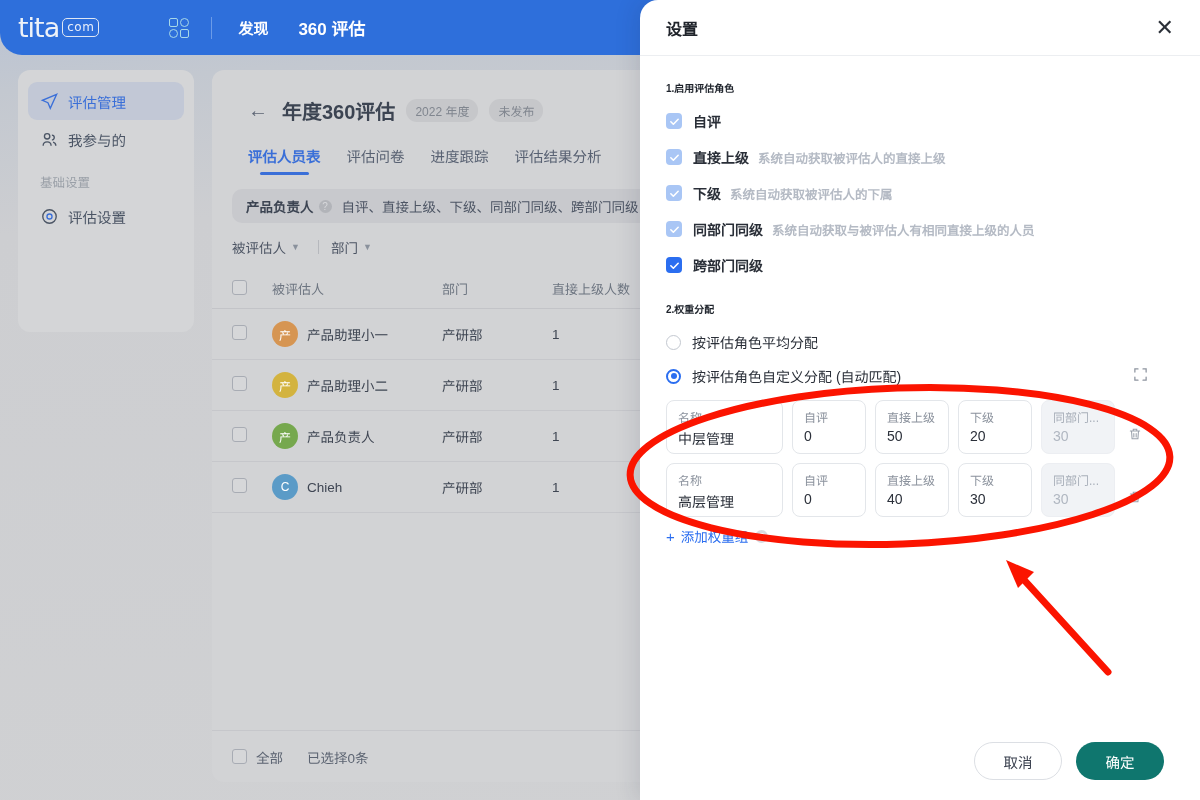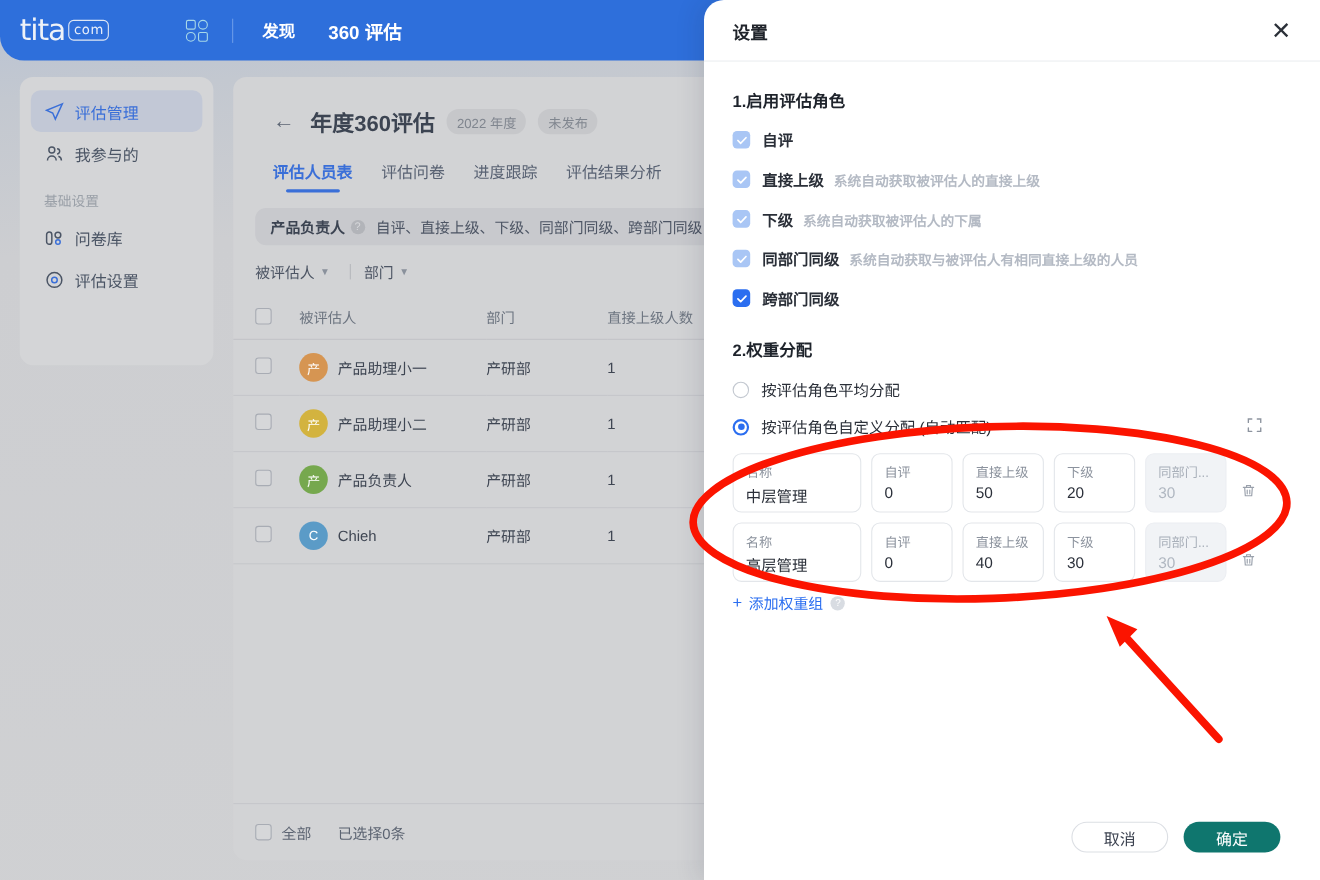--- a/index.html
+++ b/index.html
@@ -130,21 +130,21 @@
     position:absolute;right:0;top:0;width:560px;height:800px;background:#fff;
     border-top-left-radius:18px;box-shadow:-4px 0 22px rgba(30,40,60,.13);
   }
   .panel-head{
     height:55px;display:flex;align-items:center;justify-content:space-between;
     padding:0 26px 0 26px;border-bottom:1px solid #eceef1;
   }
   .panel-title{font-size:16px;color:#20242b;font-weight:bold;}
   .close-x{font-size:22px;color:#2b3038;line-height:1;}
   .panel-body{padding:24px 26px 0 26px;}
-  .sec-title{font-size:15px;color:#1f242c;font-weight:bold;margin-bottom:16px;}
+  .sec-title{font-size:10px;color:#1f242c;font-weight:bold;margin-bottom:16px;}
   .chk-row{display:flex;align-items:center;margin-bottom:16px;}
   .chk{
     width:16px;height:16px;border-radius:4px;background:#a9c6f5;
     display:inline-flex;align-items:center;justify-content:center;margin-right:11px;
     flex:0 0 auto;
   }
   .chk.on{background:#2b6ef0;}
   .chk svg{display:block;}
   .chk-label{font-size:14px;color:#2a2f38;font-weight:bold;}
   .chk-hint{font-size:12.5px;color:#b4bac4;margin-left:9px;font-weight:bold;}
@@ -185,21 +185,21 @@
   .add-q{
     width:13px;height:13px;border-radius:50%;background:#d8dce2;color:#fff;
     font-size:9px;display:inline-flex;align-items:center;justify-content:center;margin-left:7px;
   }
   .panel-foot{
     position:absolute;bottom:0;left:0;width:100%;height:78px;
     display:flex;align-items:center;justify-content:flex-end;padding-right:36px;
     box-sizing:border-box;background:#fff;
   }
   .btn{
-    height:28px;border-radius:19px;font-size:14.5px;display:inline-flex;
+    height:38px;border-radius:19px;font-size:14.5px;display:inline-flex;
     align-items:center;justify-content:center;box-sizing:border-box;
   }
   .btn-cancel{width:88px;border:1px solid #dcdfe4;color:#3c4250;background:#fff;margin-right:14px;}
   .btn-ok{width:88px;background:#0f766e;color:#fff;}
   
   #annot{position:absolute;inset:0;pointer-events:none;}
 </style>
 </head>
 <body>
 
@@ -233,30 +233,20 @@
     <div class="side-item">
       <span class="side-ico">
         <svg width="19" height="19" viewBox="0 0 24 24" fill="none" stroke="#4b5565" stroke-width="1.7">
             <circle cx="9" cy="8" r="3.4"></circle>
             <path d="M4 20c0-3 2.3-5 5-5s5 2 5 5M15 6.5a3 3 0 010 6M20 20c0-2.4-1.4-4.2-3.5-4.8"></path>
           </svg>
       </span>
       <span>我参与的</span>
     </div>
     <div class="side-group">基础设置</div>
-    <div class="side-item">
-      <span class="side-ico">
-        <svg width="19" height="19" viewBox="0 0 24 24" fill="none" stroke="#4b5565" stroke-width="1.7">
-            <rect x="3" y="5" width="6" height="14" rx="3"></rect>
-            <circle cx="16" cy="8.5" r="3.3"></circle>
-            <circle cx="16" cy="16.5" r="2.6" stroke="#3a6fd8"></circle>
-          </svg>
-      </span>
-      <span>问卷库</span>
-    </div>
     <div class="side-item">
       <span class="side-ico">
         <svg width="19" height="19" viewBox="0 0 24 24" fill="none" stroke="#4b5565" stroke-width="1.7">
             <circle cx="12" cy="12" r="8.5"></circle>
             <circle cx="12" cy="12" r="3.2" stroke="#3a6fd8"></circle>
           </svg>
       </span>
       <span>评估设置</span>
     </div>
   </div>

